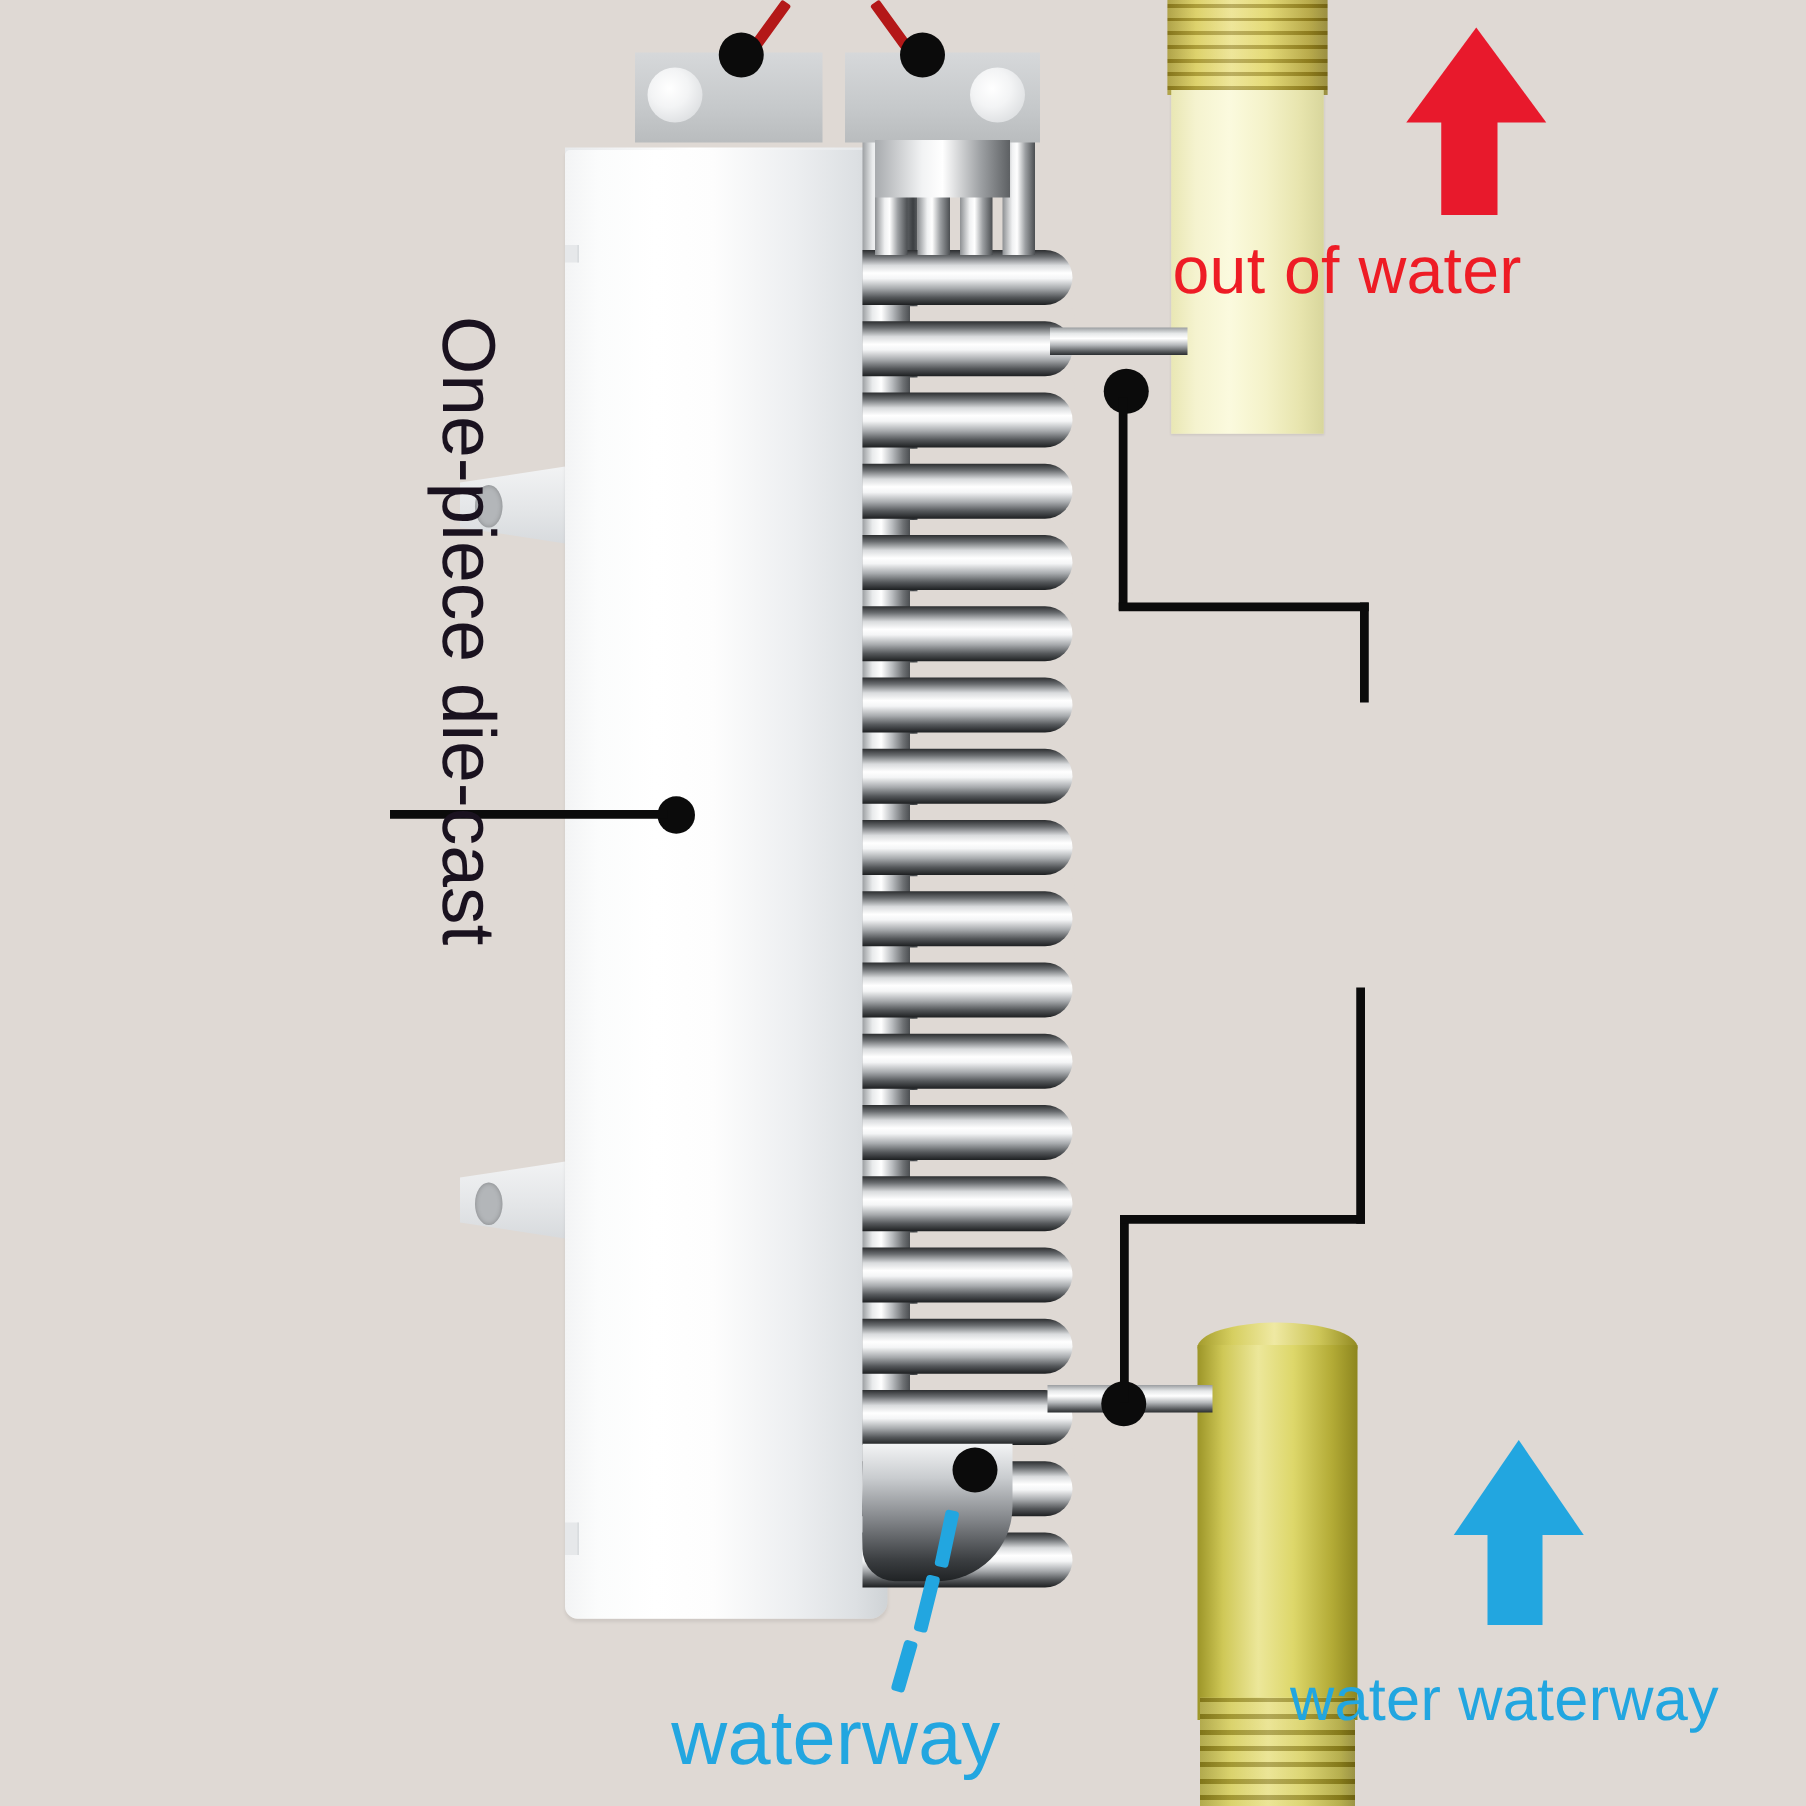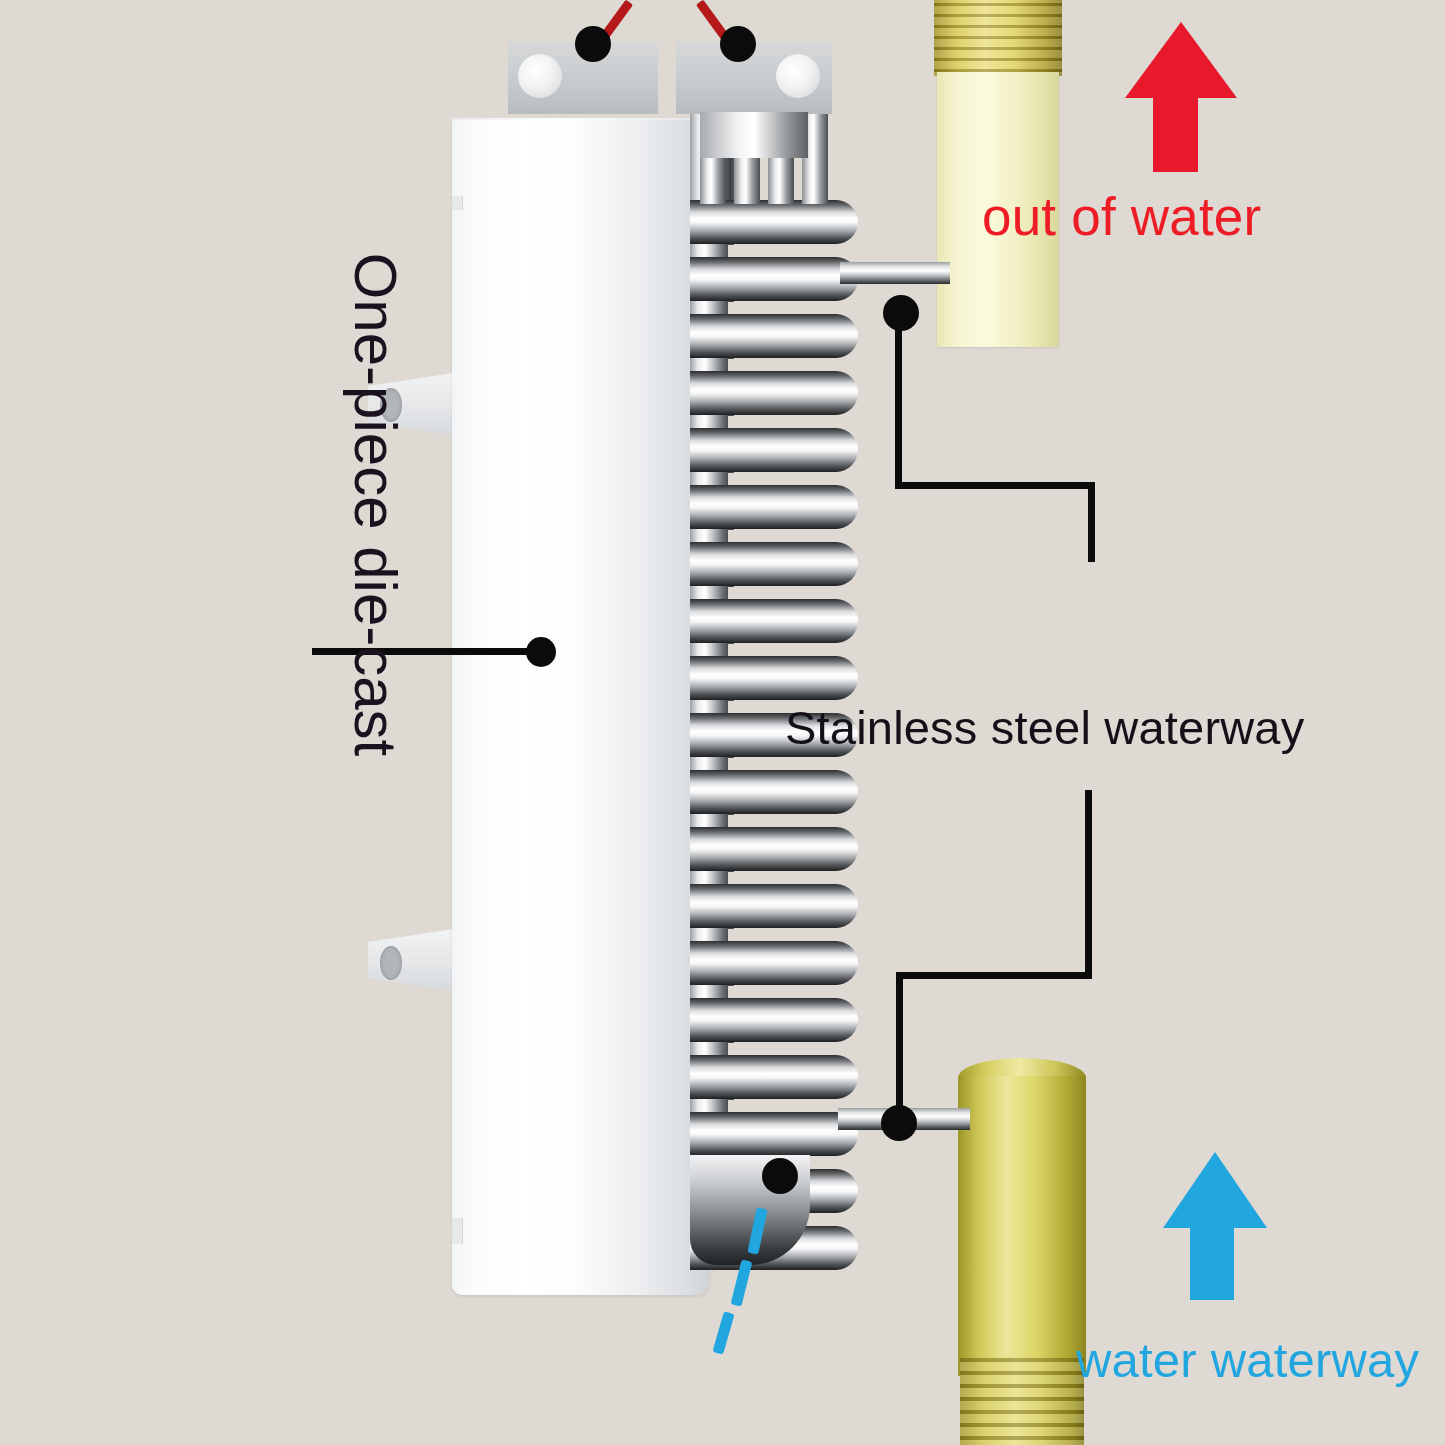--- a/index.html
+++ b/index.html
@@ -241,21 +241,20 @@
     width: 0; height: 0;
     border-left: 56px solid transparent;
     border-right: 56px solid transparent;
   }
 
   
   .label {
     position: absolute;
     white-space: nowrap;
     letter-spacing: 0.2px;
-    padding-left: 44px;
   }
   #label-out-of-water {
     left: 938px;
     top: 186px;
     font-size: 53px;
     color: #EE1C25;
   }
   #label-water-ingress {
     left: 1032px;
     top: 1332px;
@@ -424,20 +423,20 @@
   <div class="lineH" style="left:896px; top:972px; width:196px; height:7px;"></div>
   <div class="lineV" style="left:1085px; top:790px; width:7px; height:189px;"></div>
 
   <div class="blue-dash" style="left:752px; top:1208px; height:46px; transform:rotate(12deg);"></div>
   <div class="blue-dash" style="left:736px; top:1260px; height:46px; transform:rotate(14deg);"></div>
   <div class="blue-dash" style="left:718px; top:1312px; height:42px; transform:rotate(16deg);"></div>
 
   <div class="label" id="label-out-of-water">out of water</div>
 
 
-  <div class="label" id="label-stainless">Stainless steel waterway</div>
 
   <div class="label" id="label-water-ingress">water waterway</div>
 
+  <div class="label" id="label-waterway">waterway</div>
 
   <div id="label-one-piece">One-piece die-cast</div>
 
 </div>
 
 </body></html>

